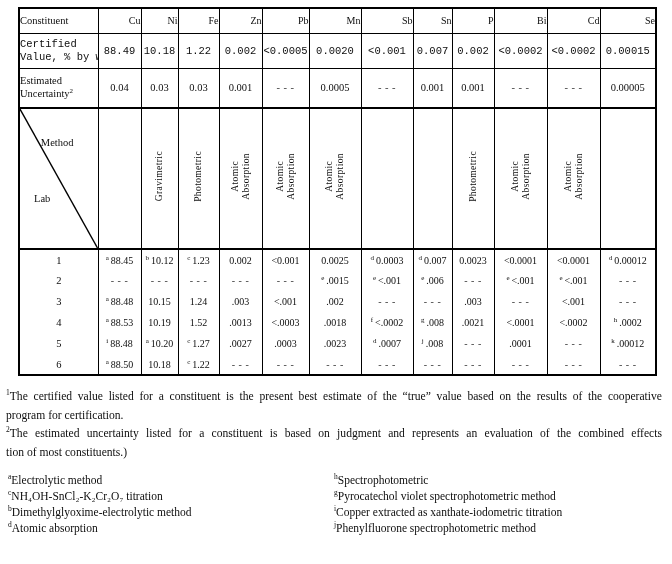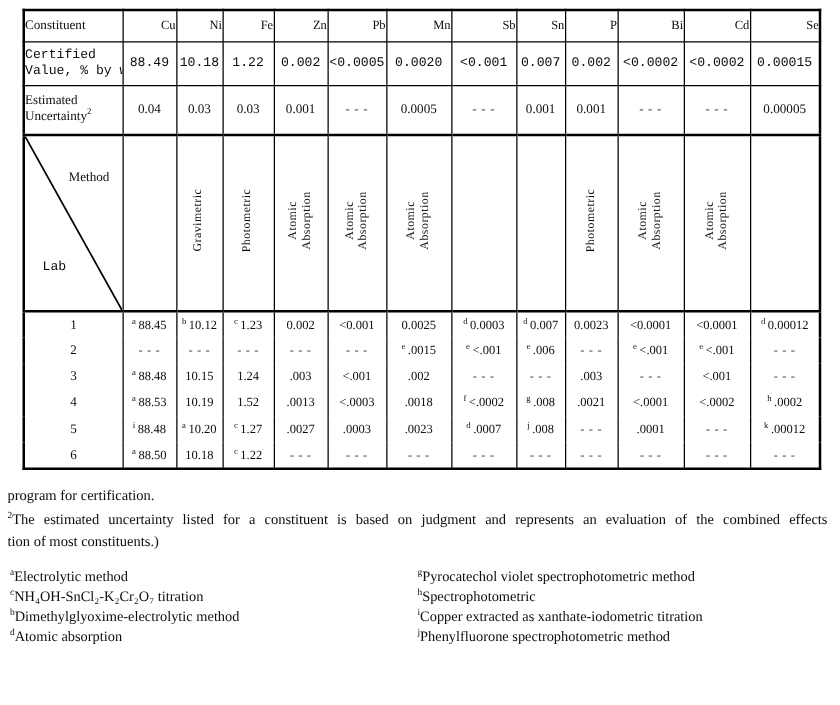--- a/index.html
+++ b/index.html
@@ -44,22 +44,22 @@
   
   td.mcell { text-align:center; vertical-align:middle; }
   .vtext {
     display:inline-block; writing-mode:vertical-rl; transform:rotate(180deg);
     white-space:pre-line; font-size:9.5px; line-height:11px; letter-spacing:0.4px;
   }
 
   
   td.corner-cell { position:relative; }
   .diag { position:absolute; left:0; top:0; width:100%; height:100%; }
-  .corner-method { position:absolute; top:28px; right:10px; font-size:10.5px;padding-left:32px; }
-  .corner-lab { position:absolute; bottom:28px; left:14px; font-size:10.5px;font-family:Liberation Mono, monospace; }
+  .corner-method { position:absolute; top:28px; right:24px; font-size:10.5px;padding-left:32px; }
+  .corner-lab { position:absolute; bottom:44px; left:14px; font-size:10.5px; }
 
   
   .fnblock { margin:8px 6px 0 6px; width:656px; font-size:11.6px; line-height:18.5px; }
   .fn-line { text-align:justify; text-align-last:justify; }
   .fn-line.last { text-align-last:left; }
   .fn-line sup { font-size:7.5px; vertical-align:super; line-height:0; }
 
   .letters { display:flex; margin:10px 0 0 8px; }
   .letters .colL { width:326px; }
   .letters .colR { width:330px; }
@@ -425,36 +425,37 @@
             </span></td>
           <td class="val lab-val"><span class="cellwrap">
               <span class="v dash">- - -</span>
             </span></td>
         </tr>
       </tbody>
   </table>
 
   <div class="fnblock">
     <div id="fn1">
+        <div class="fn-line"><sup>1</sup>The certified value listed for a constituent is the present best estimate of the “true” value based on the results of the cooperative</div>
         <div class="fn-line last">program for certification.</div>
       </div>
     <div id="fn2">
         <div class="fn-line"><sup>2</sup>The estimated uncertainty listed for a constituent is based on judgment and represents an evaluation of the combined effects</div>
         <div class="fn-line last">tion of most constituents.)</div>
       </div>
   </div>
 
   <div class="letters">
     <div class="colL" id="letters-left">
         <div class="letter-item"><sup>a</sup>Electrolytic method</div>
         <div class="letter-item"><sup>c</sup>NH₄OH-SnCl₂-K₂Cr₂O₇ titration</div>
         <div class="letter-item"><sup>b</sup>Dimethylglyoxime-electrolytic method</div>
         <div class="letter-item"><sup>d</sup>Atomic absorption</div>
       </div>
     <div class="colR" id="letters-right">
+        <div class="letter-item"><sup>h</sup>Spectrophotometric</div>
         <div class="letter-item"><sup>g</sup>Pyrocatechol violet spectrophotometric method</div>
-        <div class="letter-item"><sup>h</sup>Spectrophotometric</div>
         <div class="letter-item"><sup>i</sup>Copper extracted as xanthate-iodometric titration</div>
         <div class="letter-item"><sup>j</sup>Phenylfluorone spectrophotometric method</div>
       </div>
   </div>
 
 </div>
 
 </body></html>

